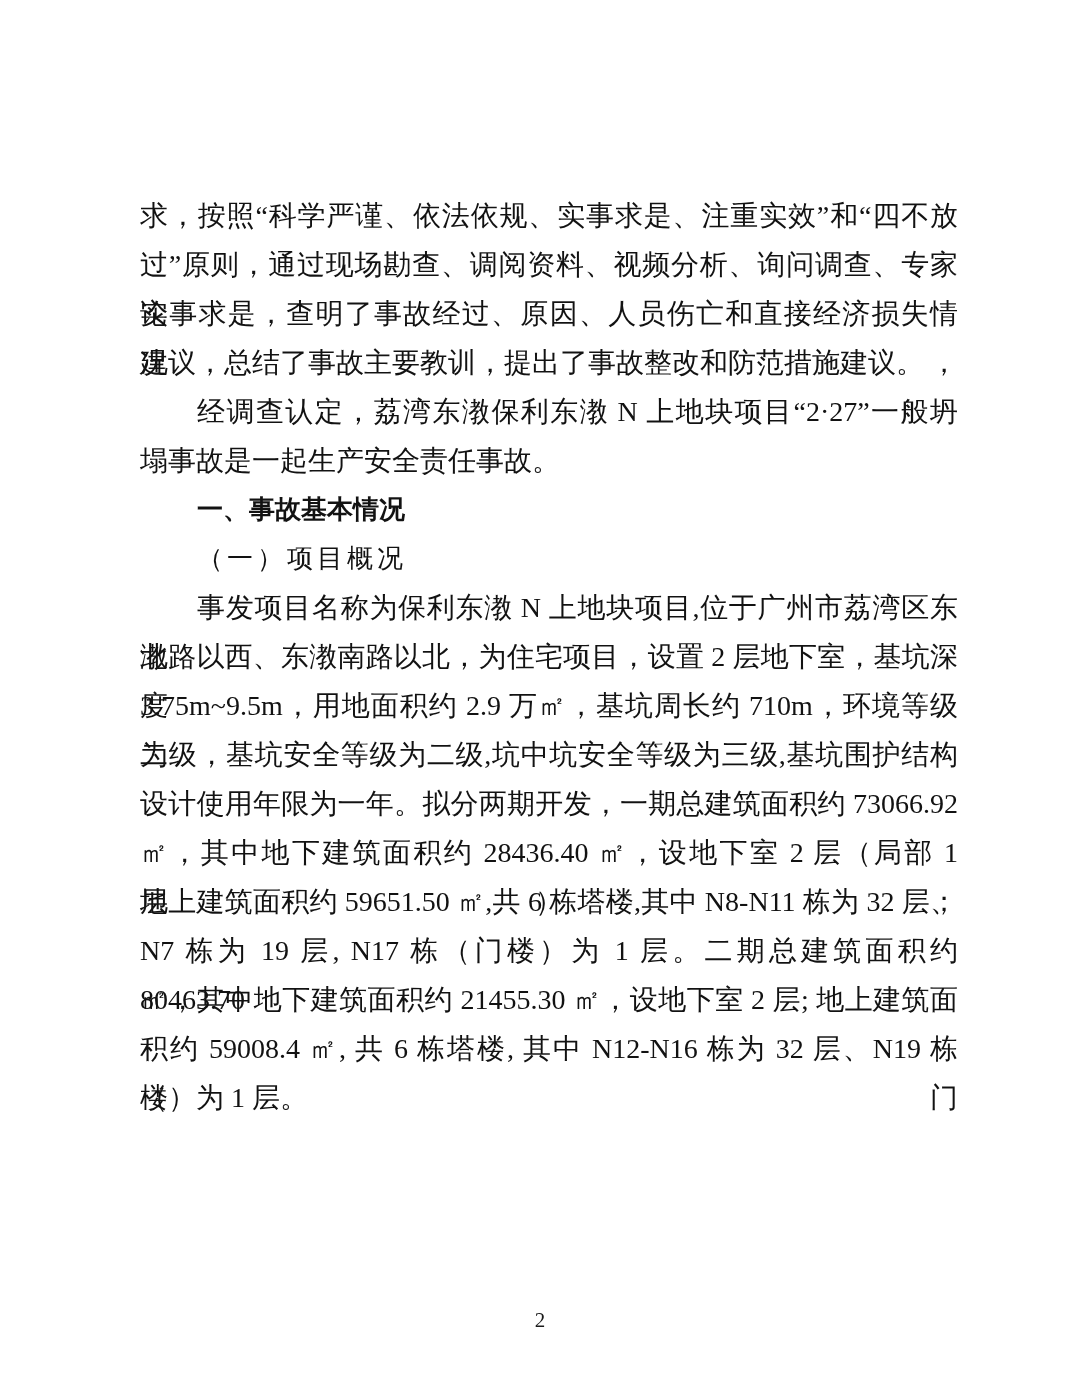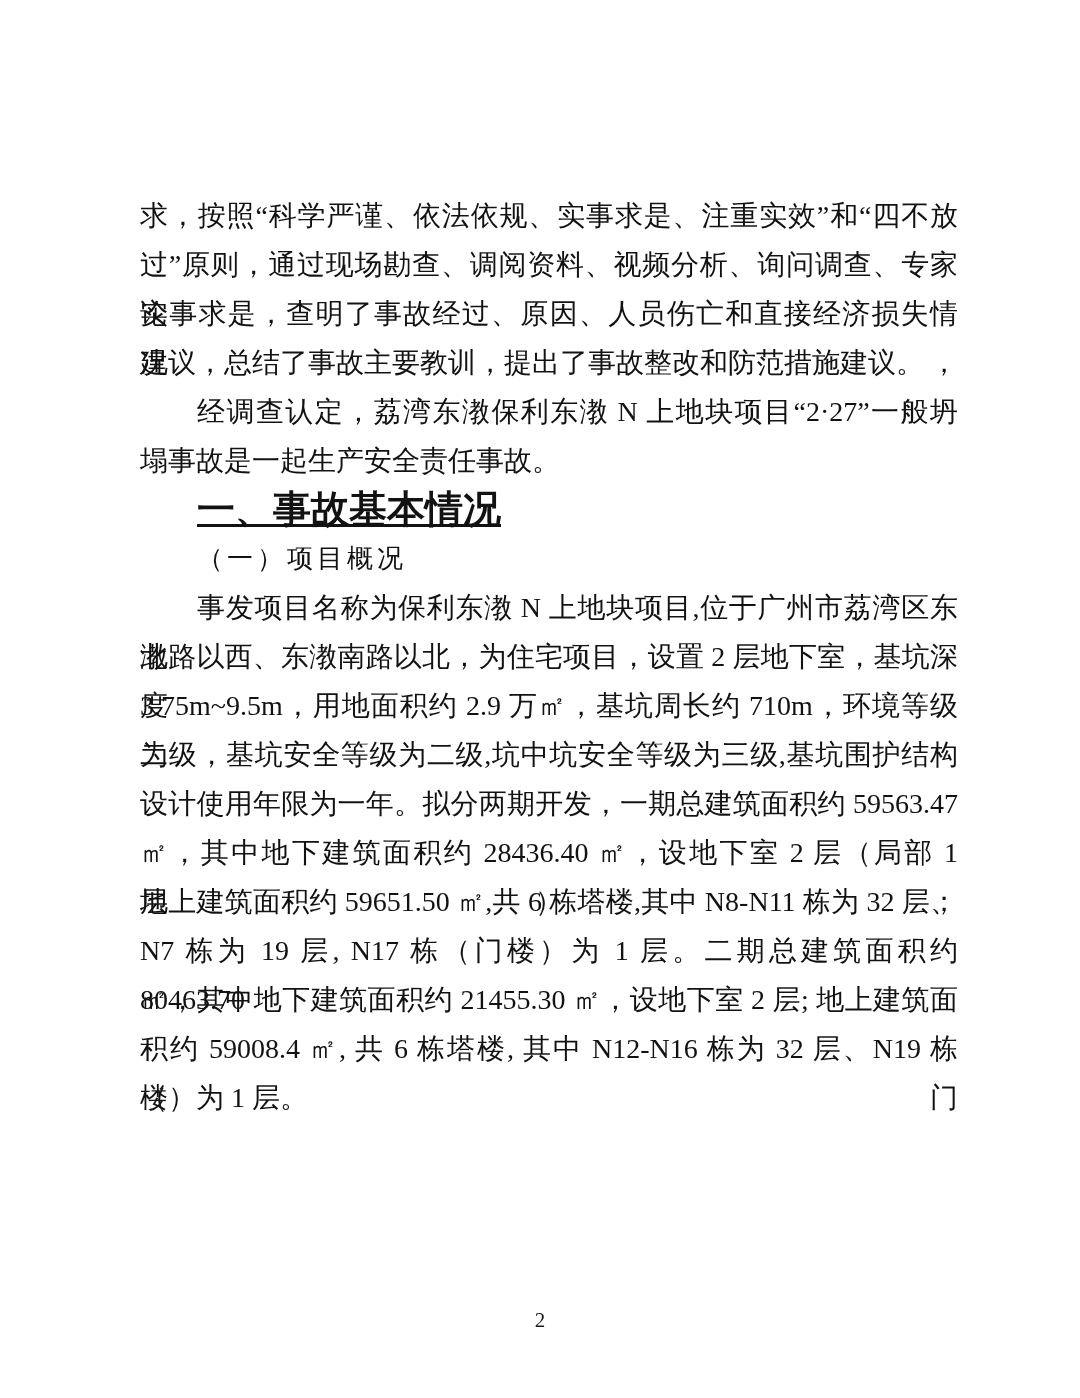--- a/index.html
+++ b/index.html
@@ -39,22 +39,21 @@
     text-align: left;
   }
   
   .indent {
     text-indent: 57px;
   }
   
   .h1 {
     font-family: "Liberation Sans", "DejaVu Sans", sans-serif;
     font-weight: bold;
-    font-size: 38px;
-    text-decoration: underline;
+    font-size: 26px;
   }
   
   .h2 {
     letter-spacing: 4px;
     font-size: 26px;
   }
   .footer {
     position: absolute;
     left: 0;
     top: 1308px;
@@ -74,21 +73,21 @@
     <div class="line j">实事求是，查明了事故经过、原因、人员伤亡和直接经济损失情况，</div>
     <div class="line e">建议，总结了事故主要教训，提出了事故整改和防范措施建议。</div>
     <div class="line j indent">经调查认定，荔湾东漖保利东漖 N 上地块项目“2·27”一般坍</div>
     <div class="line e">塌事故是一起生产安全责任事故。</div>
     <div class="line e indent h1">一、事故基本情况</div>
     <div class="line e indent h2">（一）项目概况</div>
     <div class="line j indent">事发项目名称为保利东漖 N 上地块项目,位于广州市荔湾区东漖</div>
     <div class="line j">北路以西、东漖南路以北，为住宅项目，设置 2 层地下室，基坑深度</div>
     <div class="line j">3.75m~9.5m，用地面积约 2.9 万㎡，基坑周长约 710m，环境等级为</div>
     <div class="line j">二级，基坑安全等级为二级,坑中坑安全等级为三级,基坑围护结构</div>
-    <div class="line j">设计使用年限为一年。拟分两期开发，一期总建筑面积约 59563.47</div>
+    <div class="line j">设计使用年限为一年。拟分两期开发，一期总建筑面积约 73066.92</div>
     <div class="line j">㎡，其中地下建筑面积约 28436.40 ㎡，设地下室 2 层（局部 1 层）；</div>
     <div class="line j">地上建筑面积约 59651.50 ㎡,共 6 栋塔楼,其中 N8-N11 栋为 32 层、</div>
     <div class="line j">N7 栋为 19 层, N17 栋（门楼）为 1 层。二期总建筑面积约 80463.70</div>
     <div class="line j">㎡，其中地下建筑面积约 21455.30 ㎡，设地下室 2 层; 地上建筑面</div>
     <div class="line j">积约 59008.4 ㎡, 共 6 栋塔楼, 其中 N12-N16 栋为 32 层、N19 栋（门</div>
     <div class="line e">楼）为 1 层。</div>
   </div>
 
   <div class="footer">2</div>
 </div>

